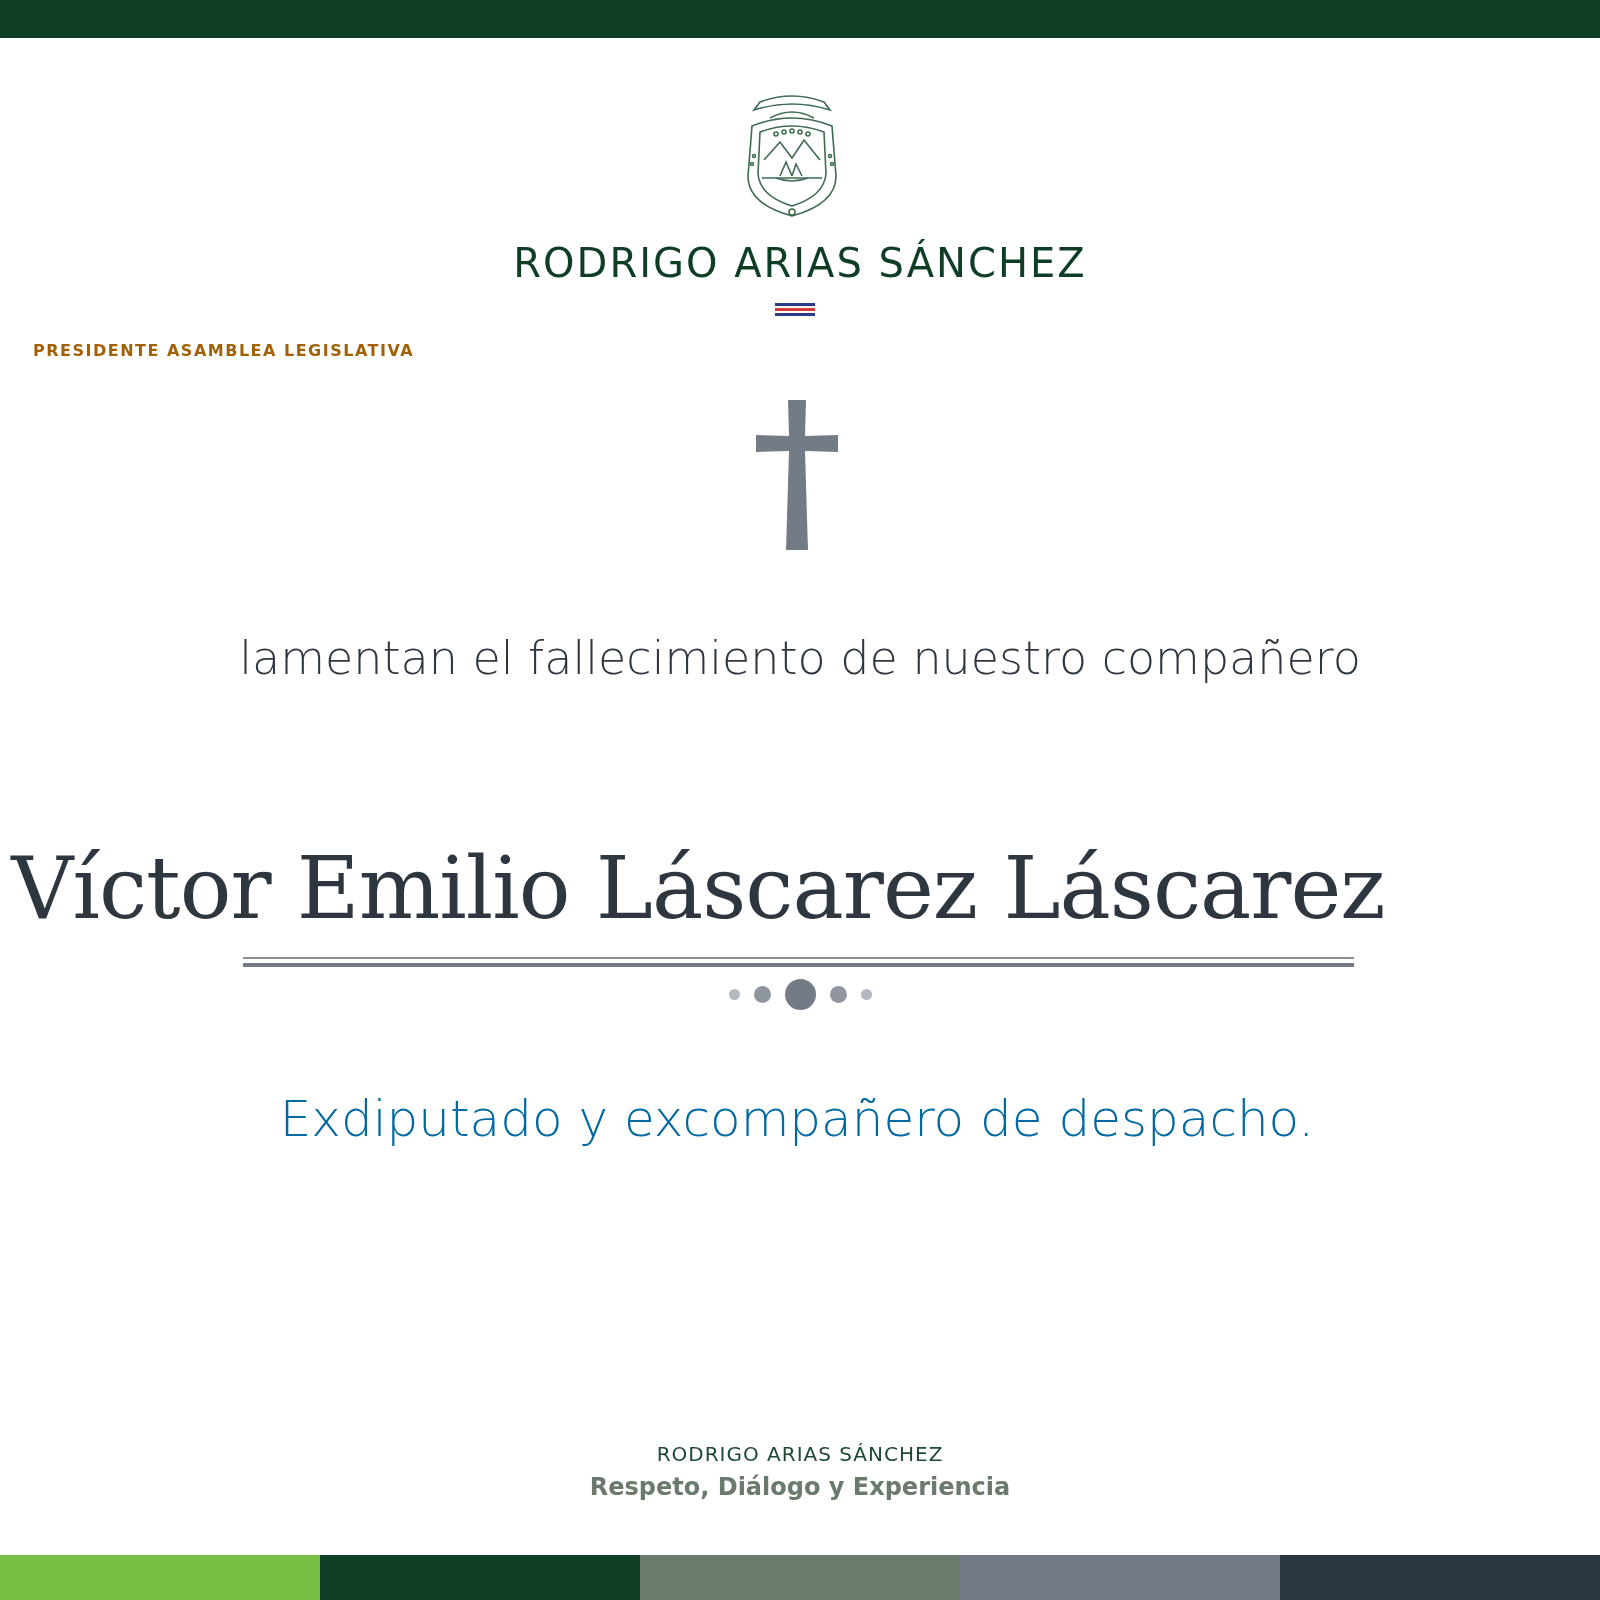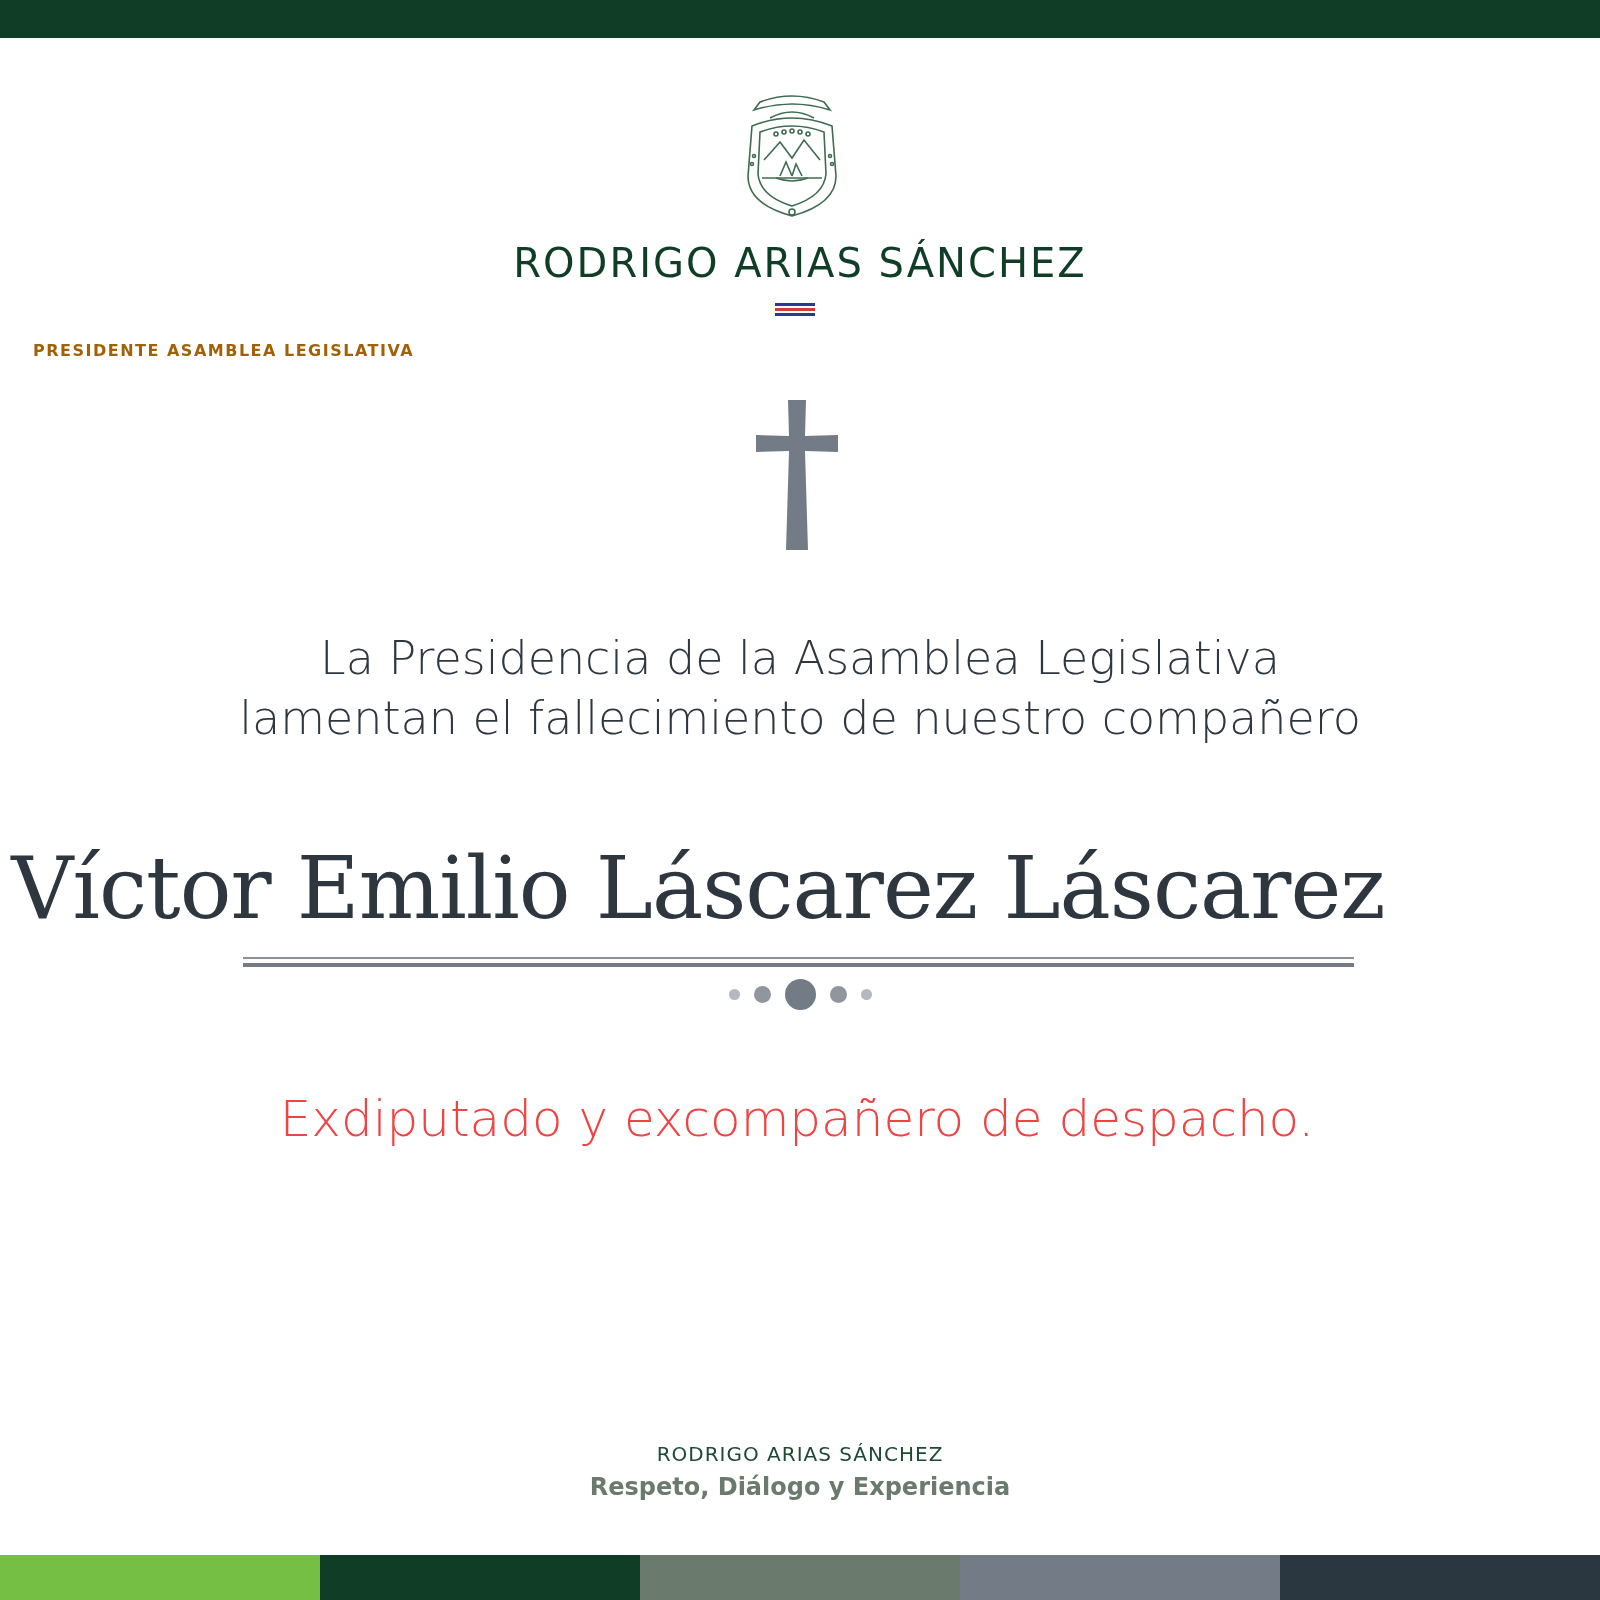--- a/index.html
+++ b/index.html
@@ -11,21 +11,21 @@
   .flag div { height:2px; }
   .leader-title { position:absolute; left:0; width:1600px; top:341px; text-align:left; font-family:"DejaVu Sans", sans-serif; font-weight:700; font-size:16px; letter-spacing:1.5px; color:#a16207;margin-left:33px; }
   .cross { position:absolute; left:756px; top:400px; width:82px; height:150px; }
   .intro { position:absolute; left:0; width:1600px; top:628px; text-align:center; font-family:"DejaVu Sans", sans-serif; font-size:46px; line-height:60px; color:#2e3740; font-weight:300; }
   .deceased { position:absolute; left:0; width:1396px; top:838px; text-align:center; font-family:"DejaVu Serif", serif; font-size:86px; color:#2e3740; font-weight:400; letter-spacing:-1px; }
   .rule { position:absolute; left:243px; width:1111px; }
   .rule.thin { top:957px; height:2px; background:#8a9099; }
   .rule.thick { top:963px; height:4px; background:#737b87; }
   .dots { position:absolute; left:0; width:1600px; top:978px; height:32px; display:flex; justify-content:center; align-items:center; gap:14px; }
   .dot { border-radius:50%; }
-  .role { position:absolute; left:0; width:1594px; top:1090px; text-align:center; font-family:"DejaVu Sans", sans-serif; font-size:50px; color:#ef4444; font-weight:300; }
+  .role { position:absolute; left:0; width:1594px; top:1090px; text-align:center; font-family:"DejaVu Sans", sans-serif; font-size:50px; color:#0369a1; font-weight:300; }
   .condolence { position:absolute; left:0; width:1600px; top:1238px; text-align:center; font-family:"DejaVu Sans", sans-serif; font-style:italic; font-size:42px; line-height:54px; color:#2e3740; }
   .footer-name { position:absolute; left:0; width:1600px; top:1442px; text-align:center; font-family:"DejaVu Sans", sans-serif; font-size:20px; letter-spacing:1px; color:#1e4a33; }
   .footer-motto { position:absolute; left:0; width:1600px; top:1473px; text-align:center; font-family:"DejaVu Sans", sans-serif; font-weight:700; font-size:24px; color:#6a7a6c; }
   .stripe { position:absolute; bottom:0; left:0; width:1600px; height:45px; display:flex; }
   .stripe div { flex:1; height:100%; }
 </style>
 </head>
 <body>
 
 <div class="top-bar"></div>
@@ -61,21 +61,20 @@
   <div style="background:#2b3a8c;height:3px"></div>
 </div>
 
 <div class="leader-title">PRESIDENTE ASAMBLEA LEGISLATIVA</div>
 
 <svg class="cross" viewBox="0 0 82 150">
   <path d="M32 0 L50 0 L49 36 L82 35 L82 52 L49 51 L52 150 L30 150 L33 51 L0 52 L0 35 L33 36 Z" fill="#737b87"></path>
 </svg>
 
 <div class="intro">
-  <div>La Presidencia de la Asamblea Legislativa</div>
   <div>lamentan el fallecimiento de nuestro compañero</div>
 </div>
 
 <div class="deceased">Víctor Emilio Láscarez Láscarez</div>
 
 <div class="rule thin"></div>
 <div class="rule thick"></div>
 
 <div class="dots">
   <div class="dot" style="width:11px;height:11px;background:#b4b8bf"></div>

